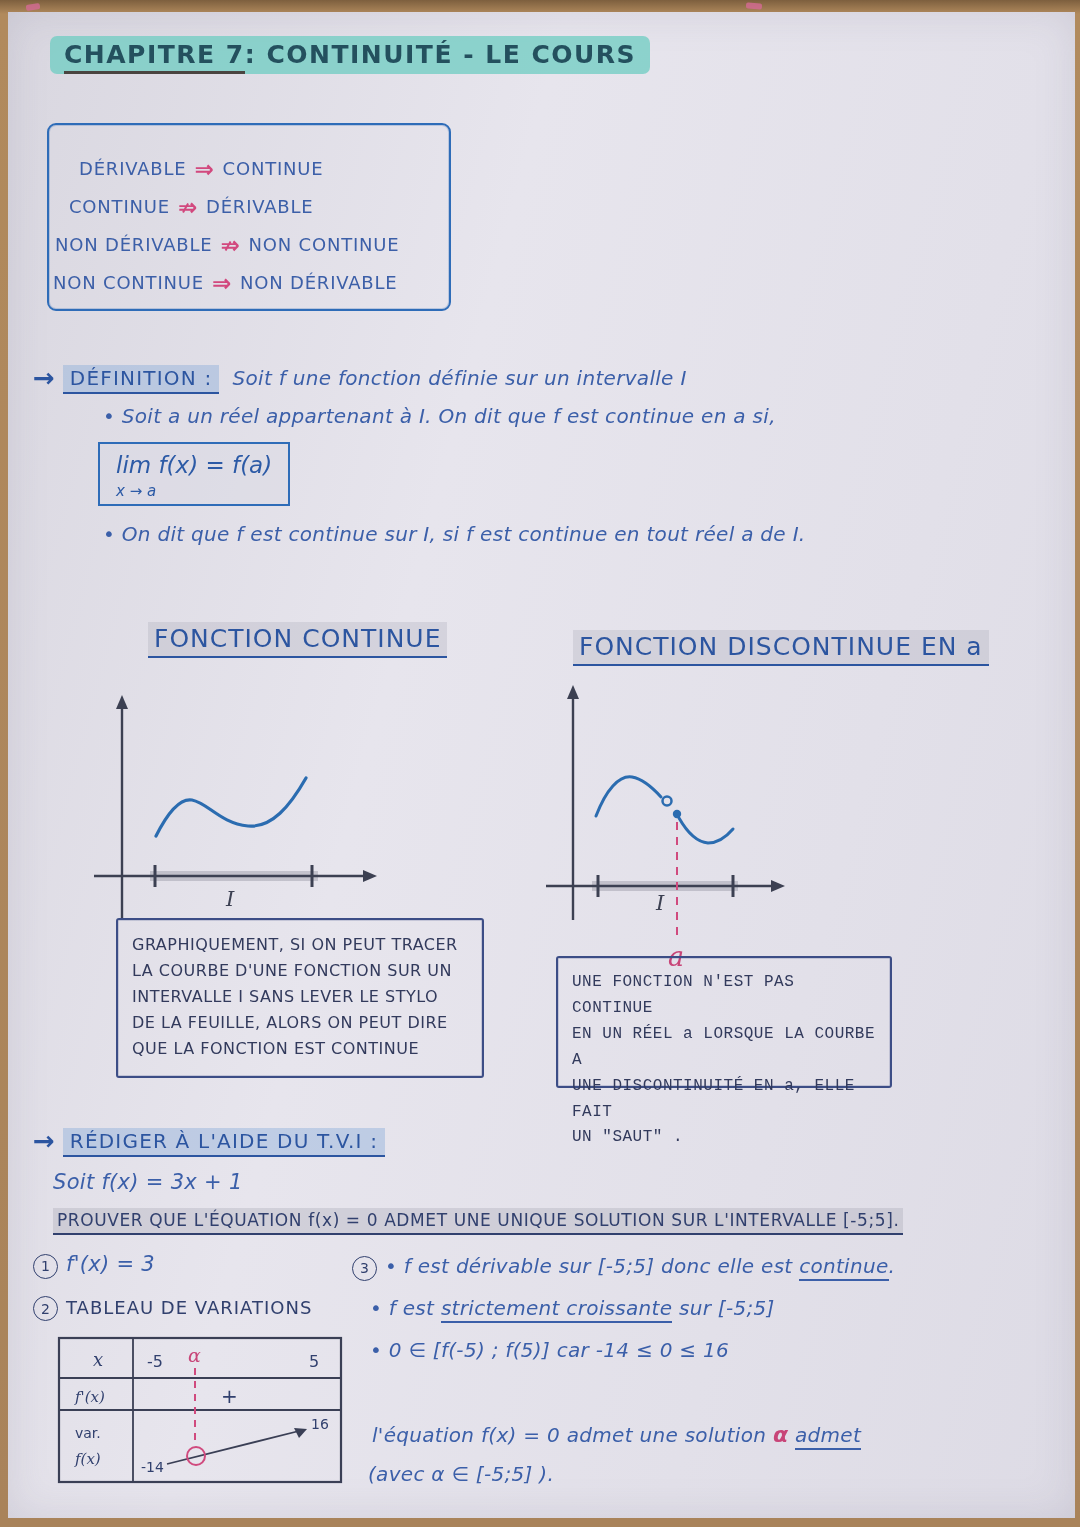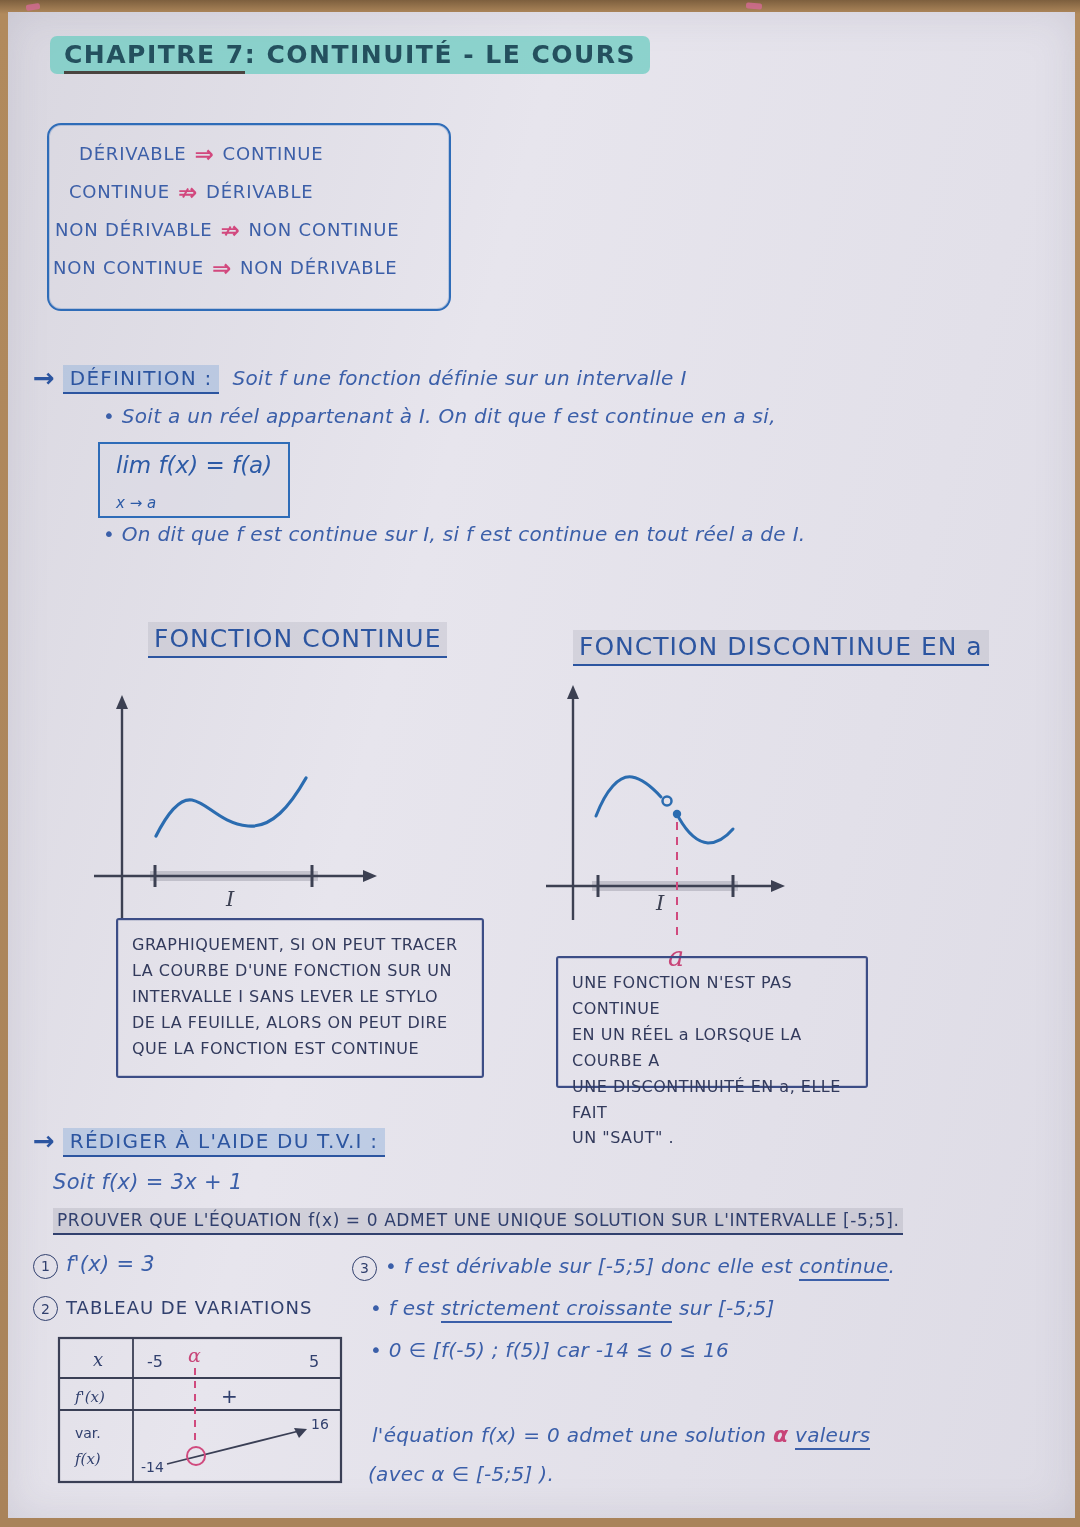--- a/index.html
+++ b/index.html
@@ -17,33 +17,33 @@
   .cursive{font-style:italic;color:#3b5fa9;font-size:20px;letter-spacing:.3px;white-space:nowrap;}
   .caps{color:#31406e;letter-spacing:1px;white-space:nowrap;}
   .und{border-bottom:2px solid currentColor;padding-bottom:1px;}
   .pink{color:#c84578;}
   .page-title{
     font-size:25px;letter-spacing:1.5px;color:#24505e;font-weight:bold;
     background:rgba(110,204,194,.75);padding:4px 14px 5px;white-space:nowrap;border-radius:7px;
   }
   .t-underline{border-bottom:3px solid #4a4440;padding-bottom:2px;}
   .impl-box{
-    width:404px;height:188px;border:2.5px solid #2e6cb8;border-radius:14px;
-    box-shadow:inset 0 0 0 1px rgba(46,108,184,.25);padding-top:16px;box-sizing:border-box;
+    width:404px;height:188px;border:2.5px solid #2e6cb8;border-radius:9px;
+    box-shadow:inset 0 0 0 1px rgba(46,108,184,.25);padding-top:31px;box-sizing:border-box;
   }
   .impl-row{font-size:18px;color:#3c5fa8;letter-spacing:.8px;margin-bottom:12px;white-space:nowrap;font-weight:500;}
   .impl-arrow{color:#d2487e;font-weight:bold;font-size:23px;padding:0 8px;vertical-align:-2px;}
   .hand-arrow{color:#2c55a0;font-size:26px;font-weight:bold;vertical-align:-2px;}
   .section-label{
     display:inline-block;color:#2c55a0;font-size:20px;letter-spacing:1.2px;font-weight:500;
     background:rgba(127,166,216,.38);border-bottom:2.5px solid #2c55a0;padding:1px 7px 2px;margin-left:8px;white-space:nowrap;
   }
   .formula-box{border:2.5px solid #2e6cb8;padding:8px 16px 4px;display:inline-block;background:rgba(215,215,226,.35);}
   .f-row1{font-style:italic;color:#2c5aa6;font-size:23px;white-space:nowrap;}
-  .f-sub{font-style:italic;color:#2c5aa6;font-size:15px;margin-top:16px;}
+  .f-sub{font-style:italic;color:#2c5aa6;font-size:15px;margin-top:4px;}
   .graph-heading{
     display:inline-block;font-size:25px;color:#2c55a0;letter-spacing:1px;font-weight:500;
     background:rgba(165,165,178,.28);border-bottom:2px solid #2c55a0;padding:2px 6px 3px;white-space:nowrap;
   }
   .caption-box{
     border:2px solid #3c4d86;border-radius:3px;padding:12px 14px;box-sizing:border-box;
     font-size:16px;line-height:1.62;color:#323a5c;letter-spacing:.5px;white-space:pre-line;
     box-shadow:inset 0 0 0 1px rgba(60,77,134,.2);
     margin-left:38px;
   }
@@ -121,21 +121,21 @@
     <path d="M 139 138 C 147 152 156 162 168 163 C 179 163 187 156 193 149" fill="none" stroke="#2b6cb0" stroke-width="3" stroke-linecap="round"></path>
     <text x="116" y="230" font-size="21" fill="#3c4052" class="ser-it">I</text>
     <text x="128" y="286" font-size="27" fill="#c84578" class="ser-it">a</text>
   </svg>
 
   <div class="abs caption-box" style="left:70px;top:906px;width:368px;height:160px;">GRAPHIQUEMENT, SI ON PEUT TRACER
 LA COURBE D'UNE FONCTION SUR UN
 INTERVALLE I SANS LEVER LE STYLO
 DE LA FEUILLE, ALORS ON PEUT DIRE
 QUE LA FONCTION EST CONTINUE</div>
-  <div class="abs caption-box" style="left:510px;top:944px;width:312px;height:132px;">UNE FONCTION N'EST PAS CONTINUE
+  <div class="abs caption-box" style="left:510px;top:944px;width:336px;height:132px;font-family:Liberation Mono, monospace;">UNE FONCTION N'EST PAS CONTINUE
 EN UN RÉEL a LORSQUE LA COURBE A
 UNE DISCONTINUITÉ EN a, ELLE FAIT
 UN "SAUT" .</div>
 
   <div class="abs" style="left:25px;top:1114px;white-space:nowrap;">
     <span class="hand-arrow">→</span><span class="section-label">RÉDIGER À L'AIDE DU T.V.I :</span>
   </div>
 
   <div class="abs cursive" style="left:45px;top:1158px;font-size:21px;">Soit f(x) = 3x + 1</div>
 
@@ -172,17 +172,17 @@
 
   <div class="abs s3-line" style="left:344px;top:1242px;">
     <span class="num-circle">3</span><span class="cursive">• f est dérivable sur [-5;5] donc elle est </span><span class="cursive und">continue</span><span class="cursive">.</span>
   </div>
   <div class="abs s3-line" style="left:362px;top:1284px;">
     <span class="cursive">• f est </span><span class="cursive und">strictement croissante</span><span class="cursive"> sur [-5;5]</span>
   </div>
   <div class="abs cursive" style="left:362px;top:1326px;">• 0 ∈ [f(-5) ; f(5)] car  -14 ≤ 0 ≤ 16</div>
 
   <div class="abs s3-line" style="left:364px;top:1410px;">
-    <span class="cursive">l'équation f(x) = 0 admet une solution </span><span class="cursive pink" style="font-size:22px;font-weight:bold;">α</span><span class="cursive"> </span><span class="cursive und">valeurs</span>
+    <span class="cursive">l'équation f(x) = 0 admet une solution </span><span class="cursive pink" style="font-size:22px;font-weight:bold;">α</span><span class="cursive"> </span><span class="cursive und">admet</span>
   </div>
   <div class="abs cursive" style="left:360px;top:1450px;">(avec α ∈ [-5;5] ).</div>
 
 </div>
 
 </body></html>

